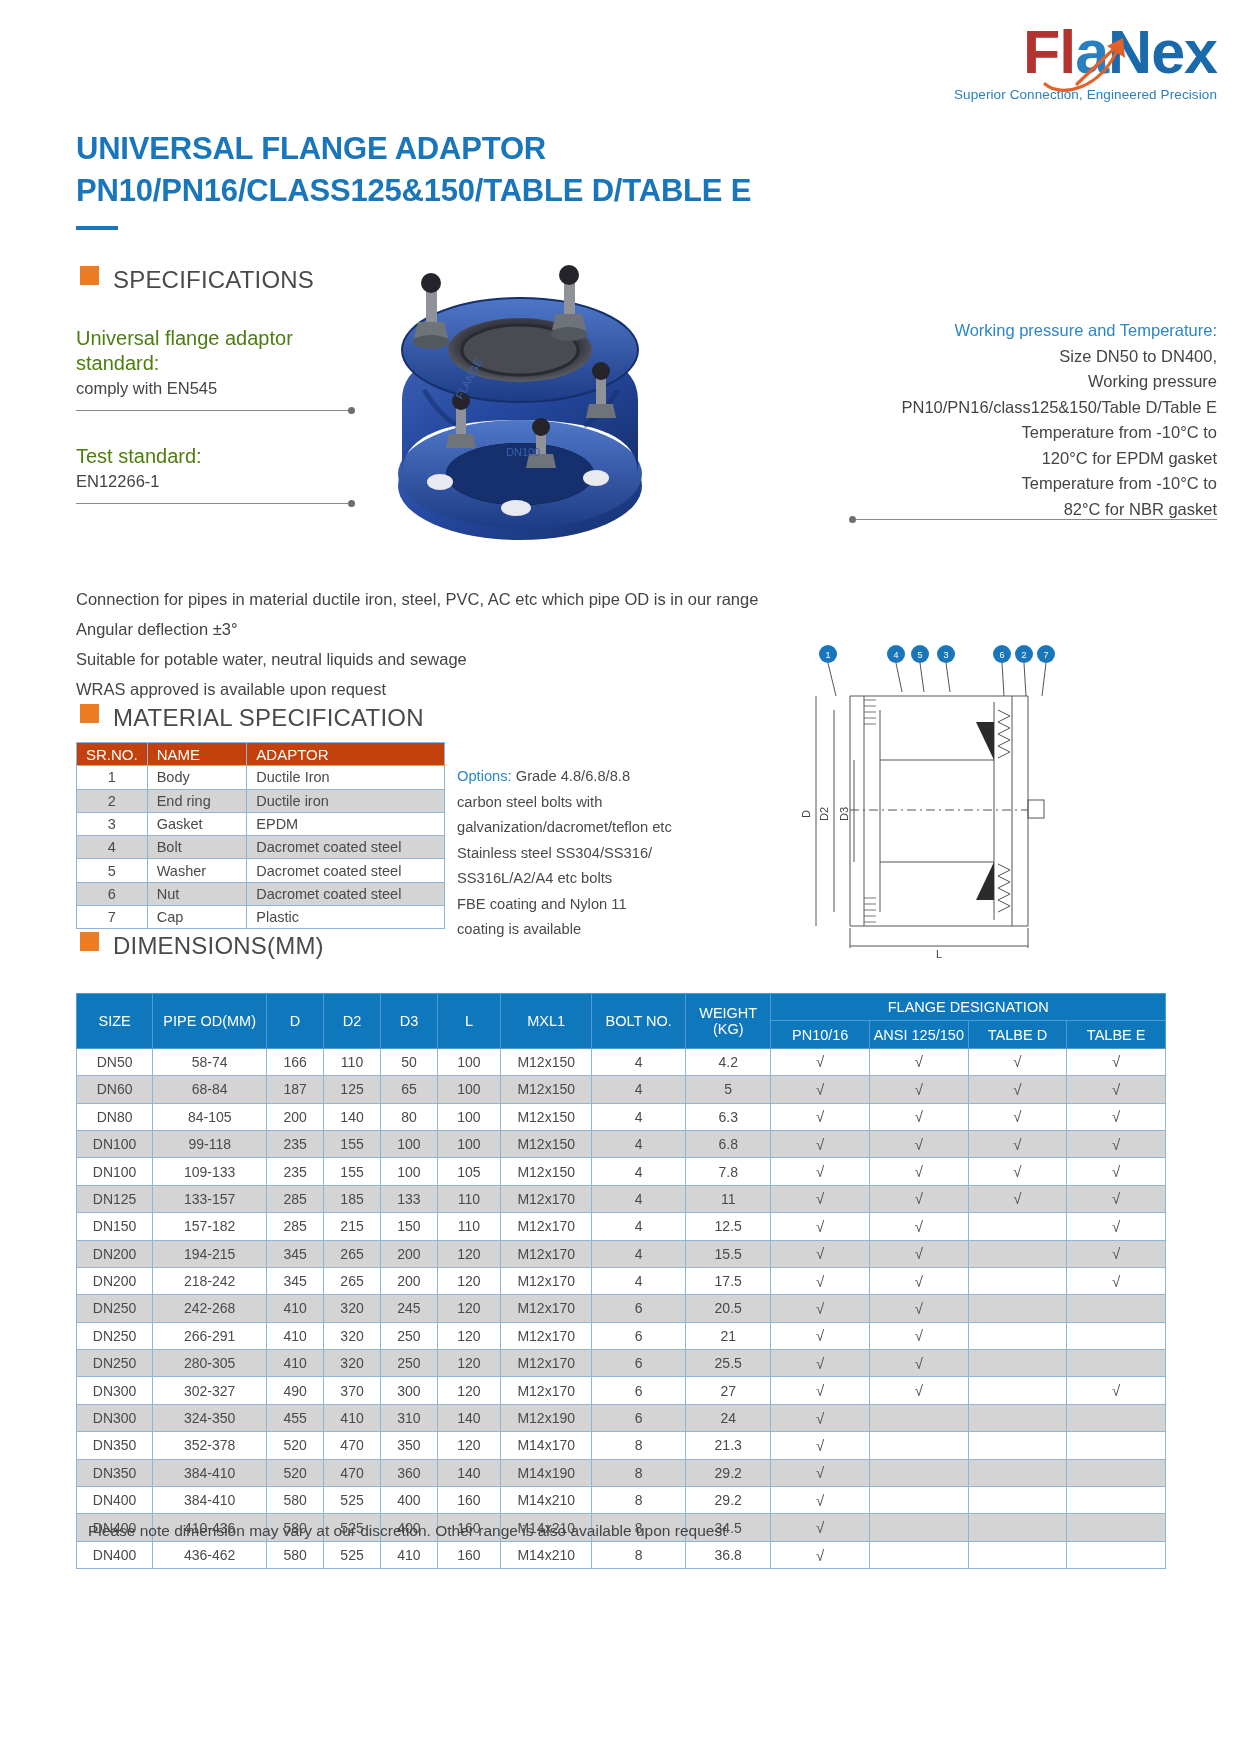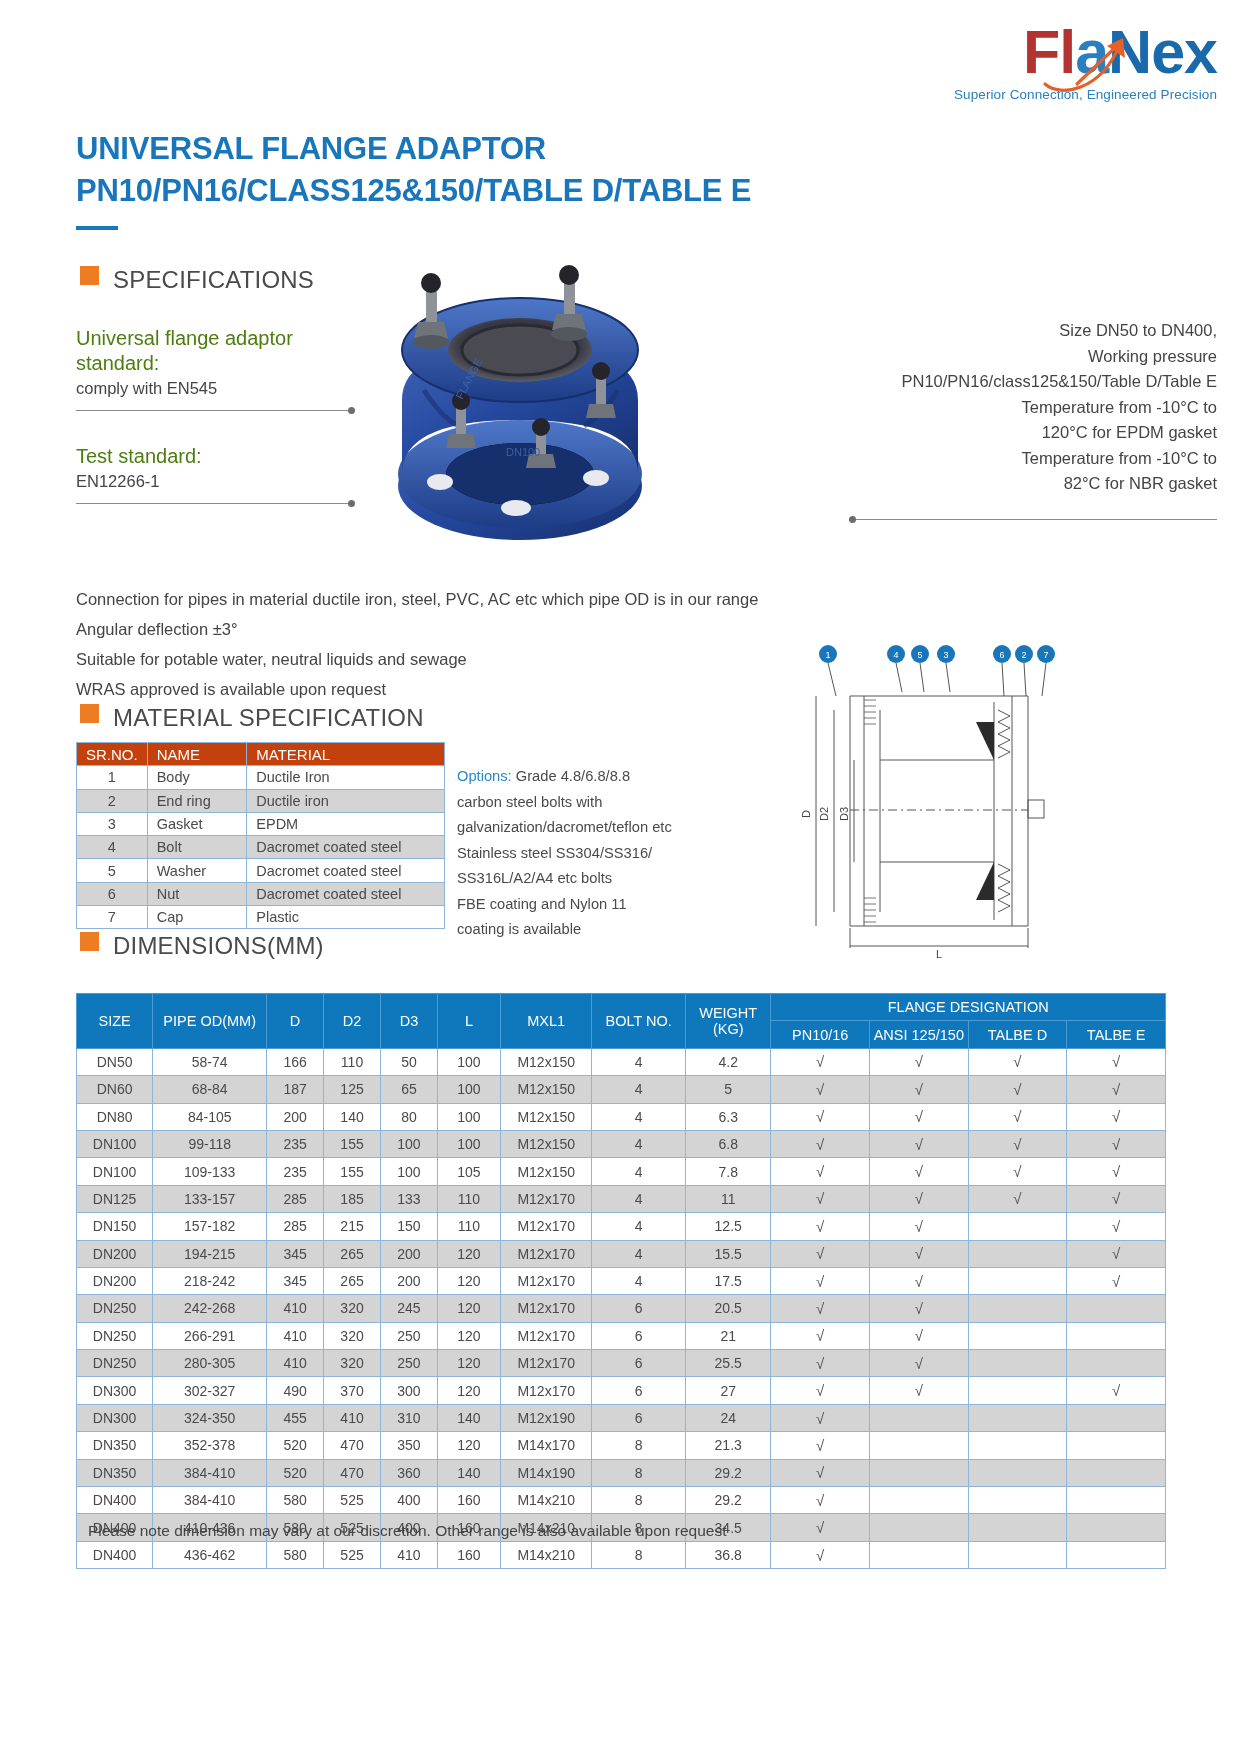--- a/index.html
+++ b/index.html
@@ -214,20 +214,21 @@
       <rect x="168" y="178" width="10" height="32" rx="3" fill="#8f9298"></rect>
       <ellipse cx="173" cy="177" rx="9" ry="9" fill="#24242a"></ellipse>
       <polygon points="161,204 185,204 188,218 158,218" fill="#6f737a"></polygon>
     </g>
 
     <text x="94" y="150" fill="#3d63b0" font-size="11" transform="rotate(-62 94 150)" font-family="Liberation Sans, sans-serif">FLANGE</text>
     <text x="138" y="206" fill="#3a5fa8" font-size="11" font-family="Liberation Sans, sans-serif">DN100</text>
   </svg>
 
   <div class="right-spec">
+    <div class="rs-label">Working pressure and Temperature:</div>
     <div class="rs-line">Size DN50 to DN400,</div>
     <div class="rs-line">Working pressure</div>
     <div class="rs-line">PN10/PN16/class125&amp;150/Table D/Table E</div>
     <div class="rs-line">Temperature from -10°C to</div>
     <div class="rs-line">120°C for EPDM gasket</div>
     <div class="rs-line">Temperature from -10°C to</div>
     <div class="rs-line">82°C for NBR gasket</div>
   </div>
   <div class="right-rule">
       <span class="ln"></span>
@@ -249,21 +250,21 @@
   <table class="mat-table">
     <colgroup>
         <col class="c1">
         <col class="c2">
         <col class="c3">
       </colgroup>
     <thead>
       <tr>
         <th>SR.NO.</th>
         <th>NAME</th>
-        <th>MATERIAL</th>
+        <th>ADAPTOR</th>
       </tr>
     </thead>
     <tbody id="mat-body">
         <tr>
           <td class="c">1</td>
           <td>Body</td>
           <td>Ductile Iron</td>
         </tr>
         <tr class="alt">
           <td class="c">2</td>

